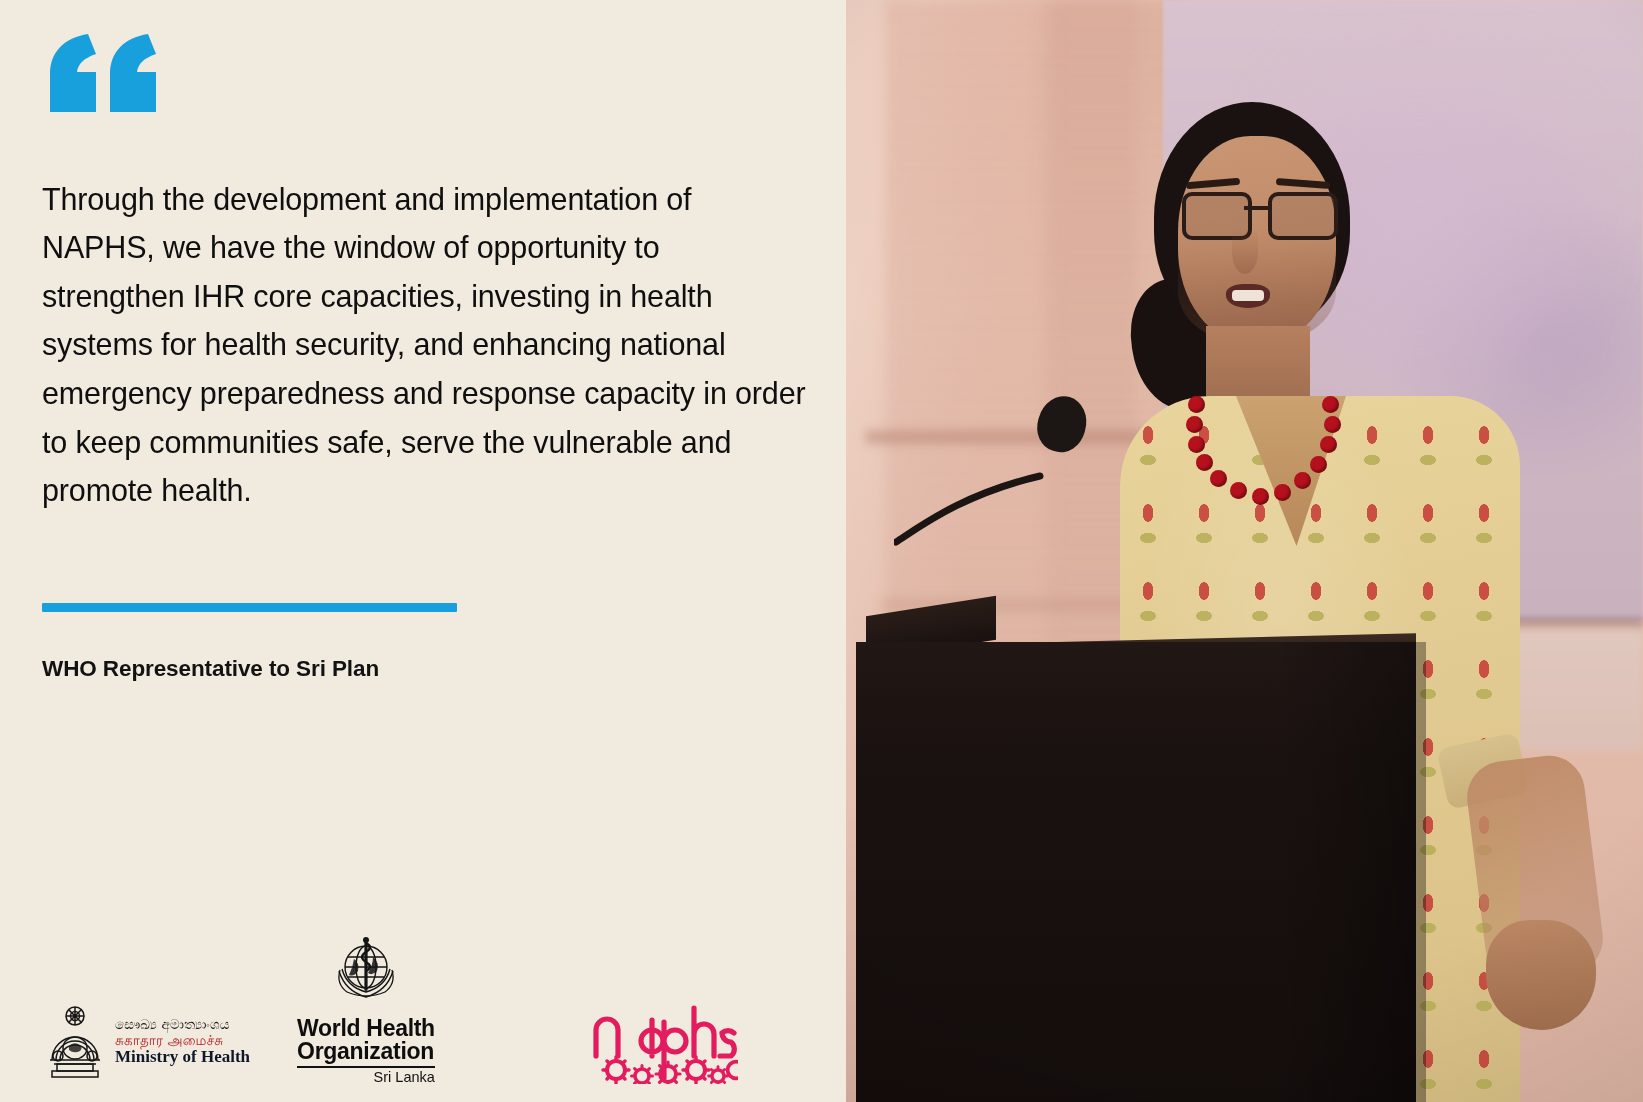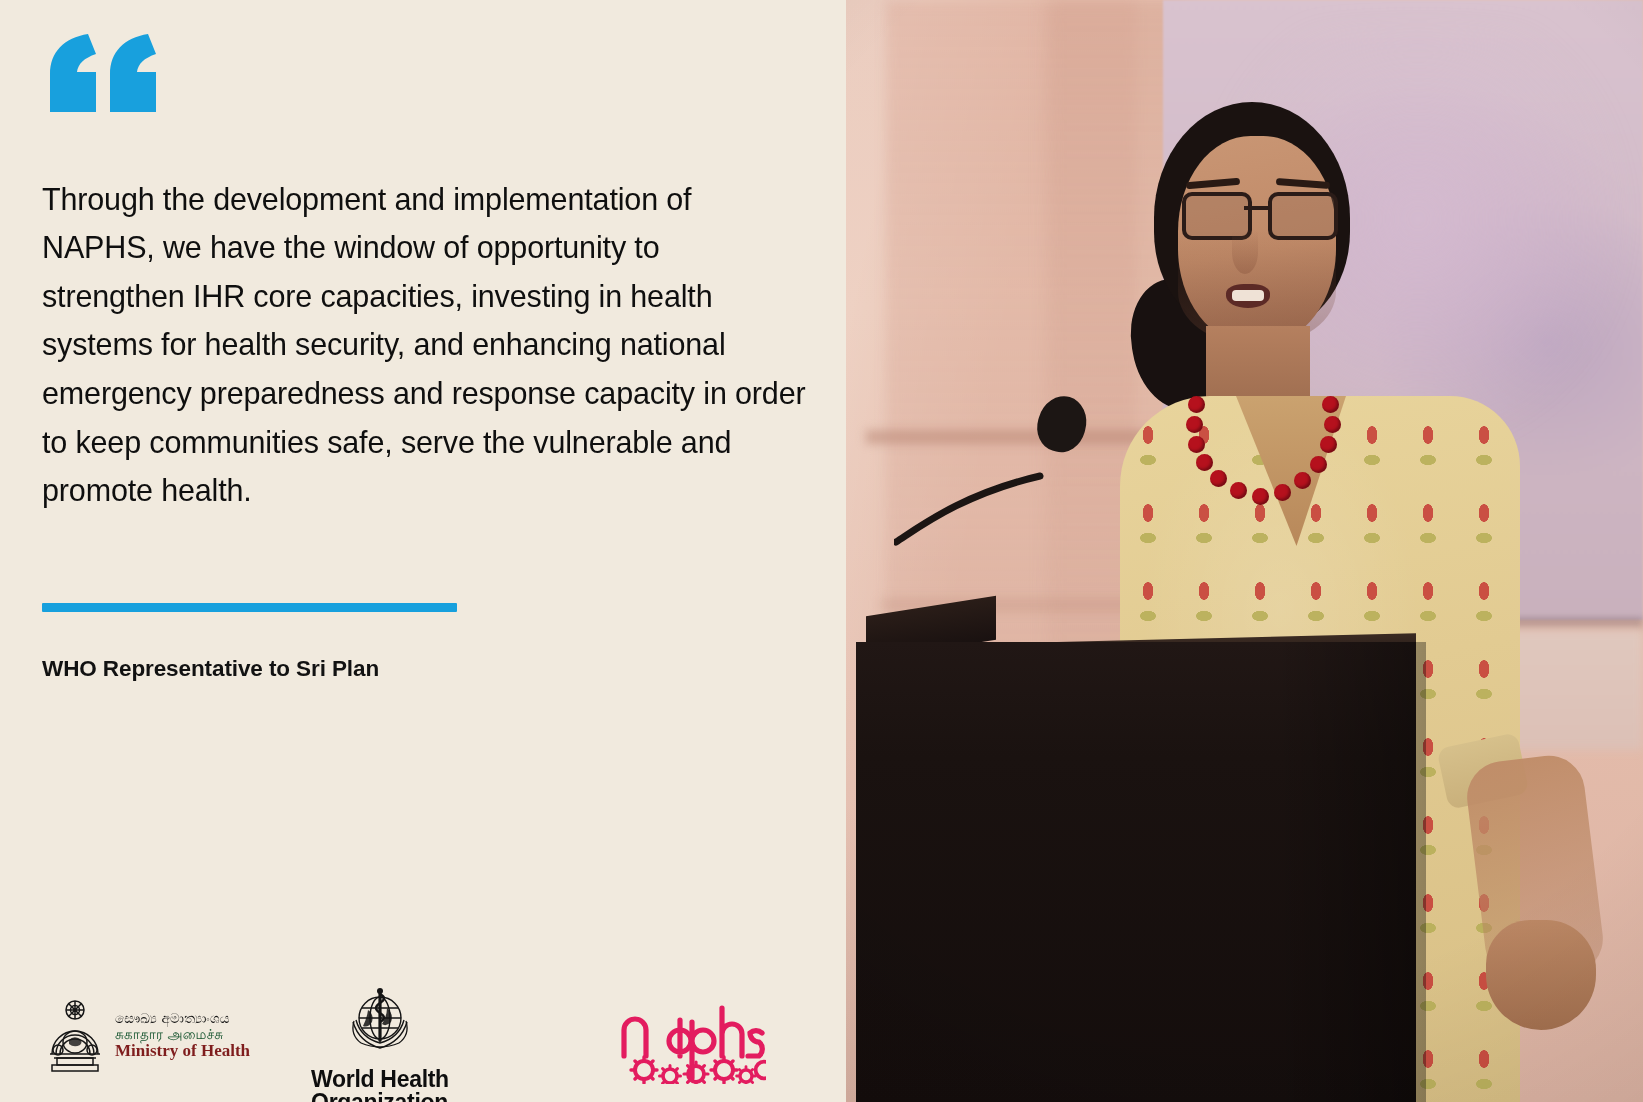--- a/index.html
+++ b/index.html
@@ -47,31 +47,31 @@
     line-height:34px;
   }
   .attrib-role{
     color:#121212;font-size:22.5px;font-weight:700;letter-spacing:-0.1px;
     line-height:30px;margin-top:5px;
   }
 
   
   .logo-row{
     position:absolute;left:44px;bottom:18px;
-    display:flex;gap:17px;
+    display:flex;align-items:flex-end;gap:3px;
     height:96px;
   }
   .logo{display:flex;align-items:center;}
 
   
   .moh{gap:9px;}
   .moh-text{line-height:1.08;}
   .moh-si{font-family:"DejaVu Sans", sans-serif;font-size:13.5px;color:#111;letter-spacing:.2px;}
-  .moh-ta{font-family:"DejaVu Sans", sans-serif;font-size:13.5px;color:#14532d;letter-spacing:.2px;margin-top:1px;}
-  .moh-en{font-family:"Liberation Serif", serif;font-size:17px;font-weight:700;color:#7f1d1d;margin-top:1px;}
+  .moh-ta{font-family:"DejaVu Sans", sans-serif;font-size:13.5px;color:#b91c1c;letter-spacing:.2px;margin-top:1px;}
+  .moh-en{font-family:"Liberation Serif", serif;font-size:17px;font-weight:700;color:#0f172a;margin-top:1px;}
 
   
   .who{gap:10px;margin-left:44px;flex-direction:column;}
   .who-text{line-height:1.0;}
   .who-l1,.who-l2{font-family:"Liberation Sans", sans-serif;font-weight:700;font-size:23px;color:#0e0e0e;letter-spacing:-0.3px;}
   .who-rule{height:2px;background:#111;margin:3px 0 2px 0;width:100%;}
   .who-sub{font-size:14.5px;color:#111;text-align:right;letter-spacing:0px;}
 
   
   .naphs{margin-left:150px;align-items:flex-end;}

